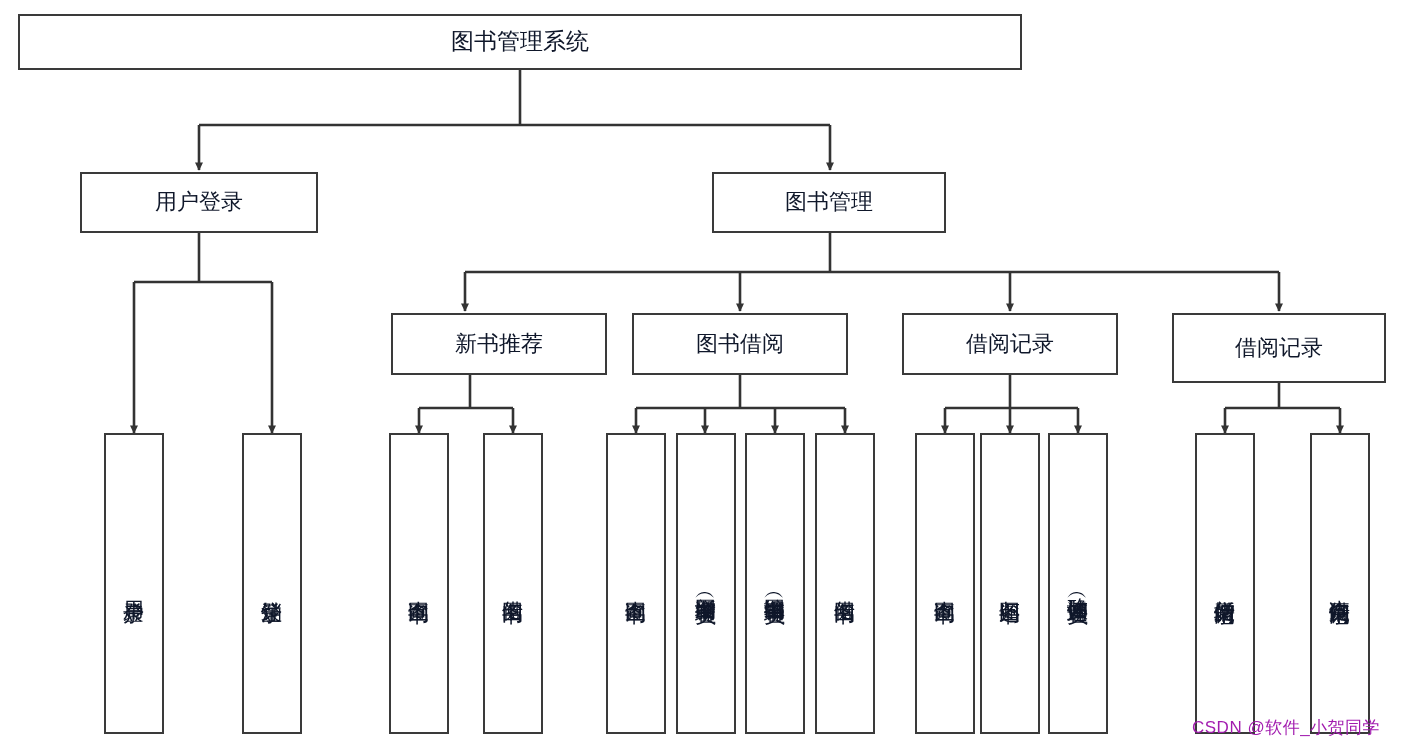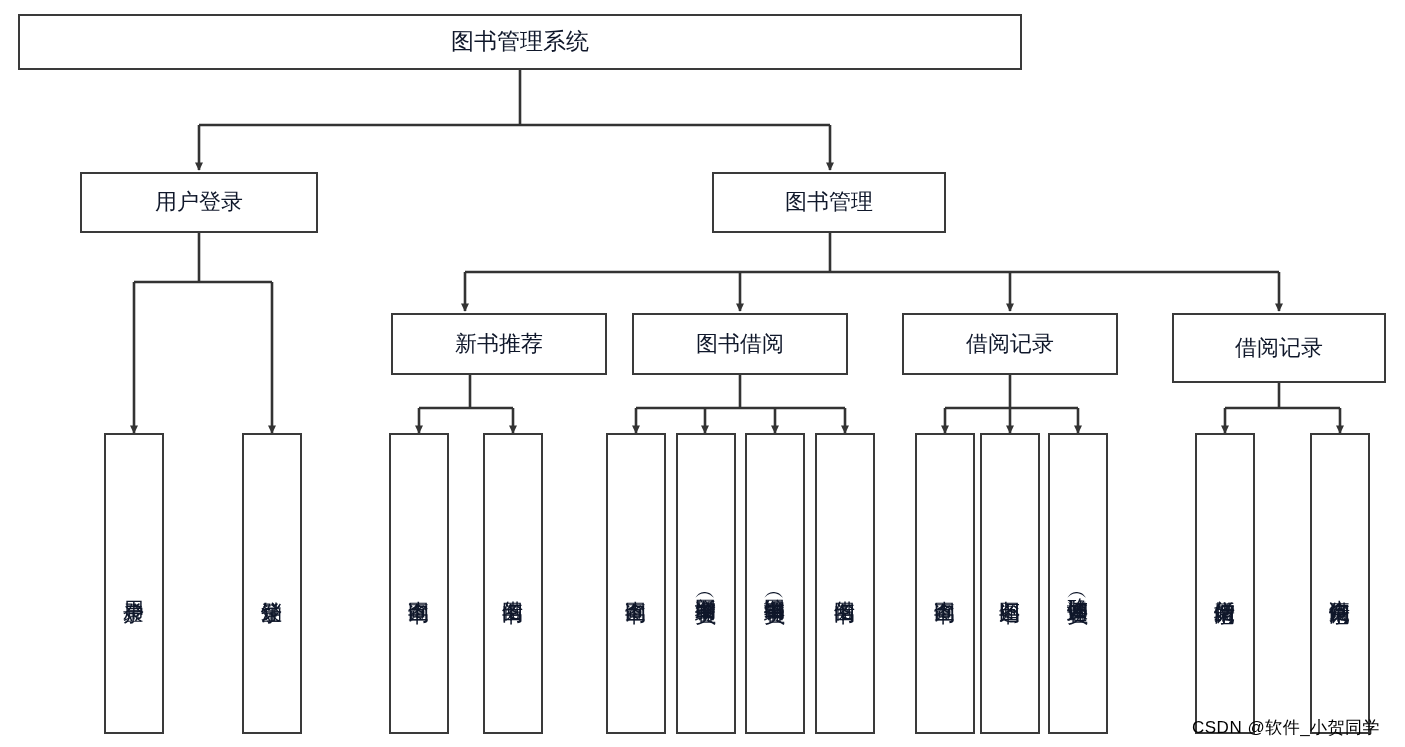--- a/index.html
+++ b/index.html
@@ -59,21 +59,21 @@
     text-orientation: upright;
     letter-spacing: 1px;
     line-height: 1;
     white-space: nowrap;
   }
   #watermark {
     position: absolute;
     left: 1192px;
     top: 716px;
     font-size: 17px;
-    color: #000000;
+    color: #a21caf;
     white-space: nowrap;
     z-index: 5;
     letter-spacing: 0.5px;
   }
 </style>
 </head>
 <body>
 
 <div id="diagram-root">
 

